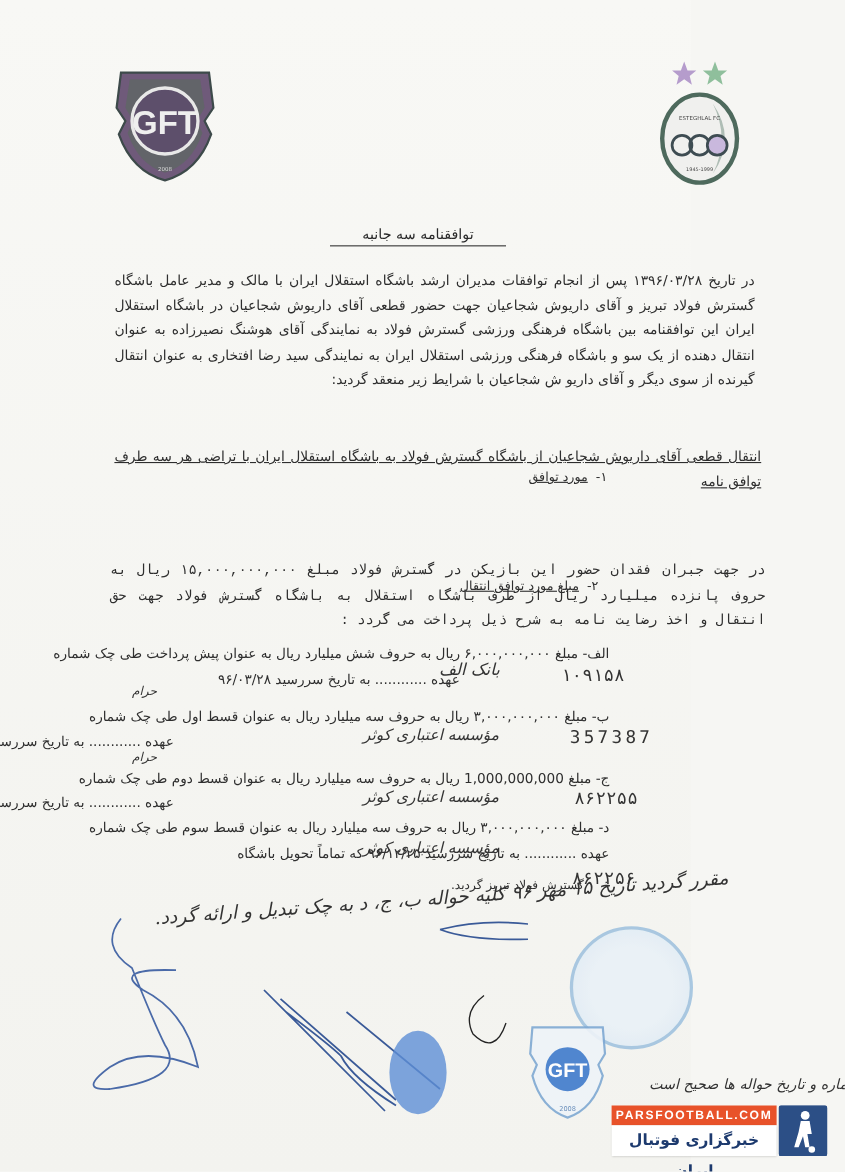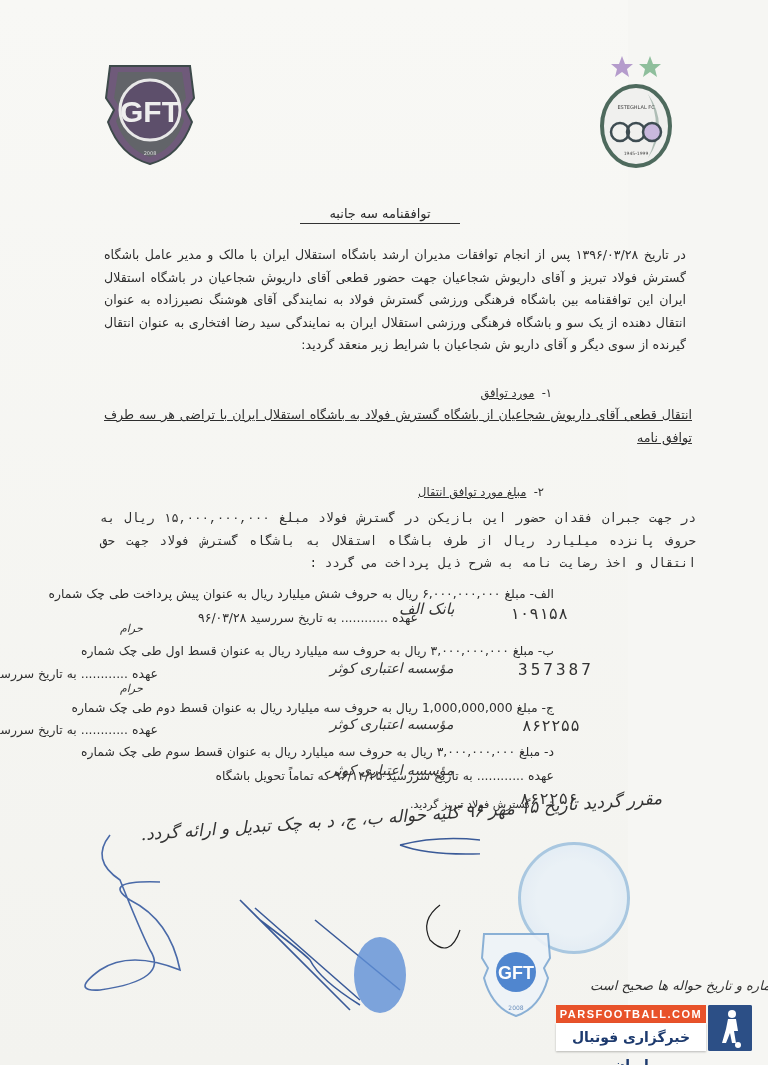--- a/index.html
+++ b/index.html
@@ -14,21 +14,21 @@
   .logo-left { position:absolute; left:100px; top:58px; width:100px; height:110px; }
   .logo-right { position:absolute; left:598px; top:54px; width:76px; height:115px; }
   .title {
     position:absolute; left:300px; top:206px; width:160px; text-align:center;
     font-size:13px; direction:rtl; border-bottom:1px solid #333; padding-bottom:2px;
   }
   .para {
     position:absolute; direction:rtl; text-align:justify; font-size:12.6px; line-height:22.5px; color:#2e2e2e;
   }
   .intro { left:104px; top:244px; width:582px; }
-  .sec-head { position:absolute; direction:rtl; font-size:11.5px; color:#2e2e2e; }
+  .sec-head { position:absolute; direction:rtl; font-size:11.5px; color:#2e2e2e;margin-top:40px; }
   .sec-head .lbl { text-decoration:underline; }
   .s1-head { right:76px; top:386px; }
   .s1-body { left:104px; top:404px; width:588px;text-decoration:underline; }
   .s2-head { right:84px; top:485px; }
   .s2-body { left:100px; top:508px; width:596px; line-height:22.5px;font-family:Liberation Mono, monospace; }
   .pay-line { position:absolute; direction:rtl; font-size:12.4px; color:#2e2e2e; white-space:nowrap; }
   .hand { position:absolute; font-family:"DejaVu Serif", serif; font-style:italic; color:#333; white-space:nowrap; direction:rtl; }
   .chk { position:absolute; font-family:"DejaVu Sans Mono", monospace; font-size:16px; color:#333; letter-spacing:3px; }
   .stamp-b { position:absolute; left:518px; top:842px; width:106px; height:106px; border-radius:50%; border:3px solid #9cc0de; background:radial-gradient(circle,#e9f1f8 50%,#d7e6f2 100%); opacity:.85; }
   .stamp-g { position:absolute; left:478px; top:928px; width:76px; height:92px; opacity:.9; }

